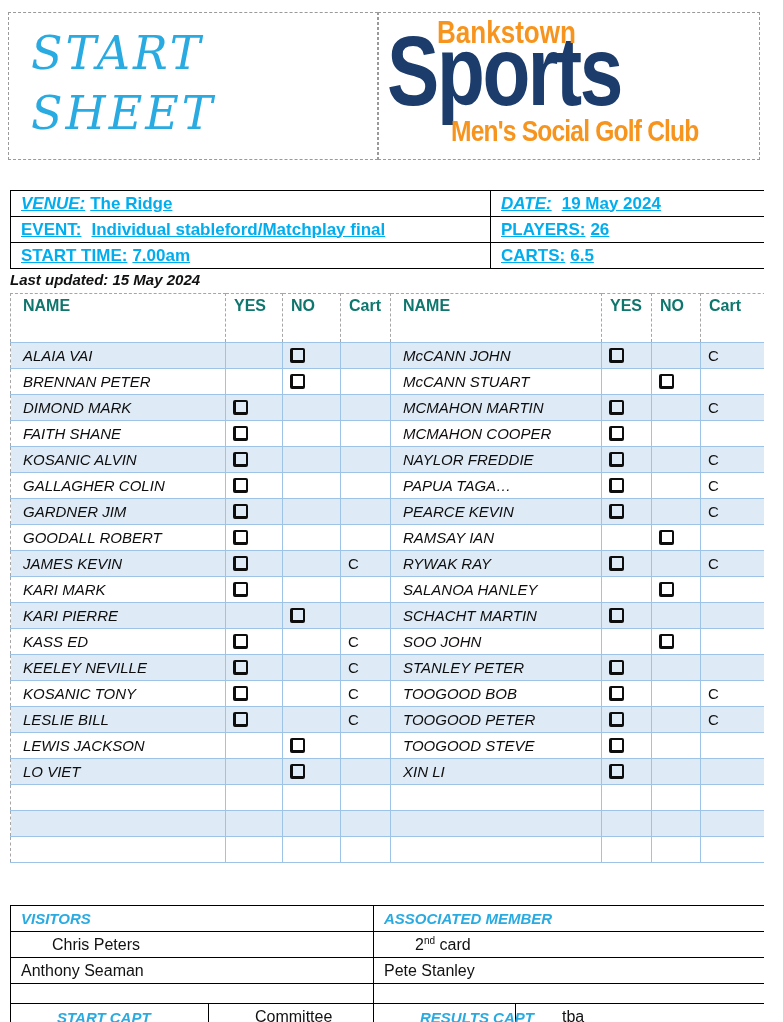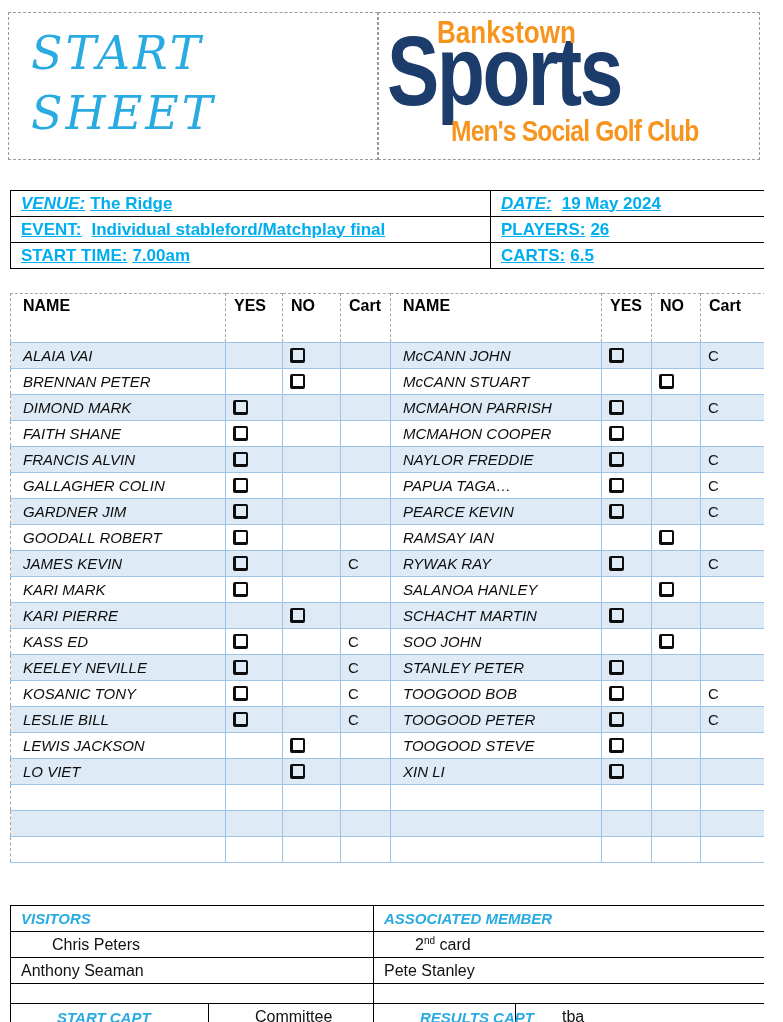--- a/index.html
+++ b/index.html
@@ -33,21 +33,21 @@
   .info-table .val{margin-left:5px;}
   .info-table .val-wide{margin-left:10px;}
 
   .last-updated{position:absolute;left:10px;top:271px;font-size:15px;
                 font-weight:bold;font-style:italic;color:#111;}
 
   
   .roster{position:absolute;left:10px;top:293px;width:760px;
           border-collapse:collapse;table-layout:fixed;}
   .roster th{border:1px dashed #a6a6a6;height:45px;vertical-align:top;
-             text-align:left;font-size:16px;font-weight:bold;color:#000000;
+             text-align:left;font-size:16px;font-weight:bold;color:#0f766e;
              padding:3px 0 0 8px;background:#fff;}
   .roster th.name{padding-left:12px;}
   .roster td{border:1px solid #9dc3e6;height:25px;padding:0;overflow:hidden;
              white-space:nowrap;}
   .roster td:first-child{border-left:1px dashed #a6a6a6;}
   .roster td:last-child{border-right:1px dashed #a6a6a6;}
   .roster td.name{font-size:15px;font-weight:normal;font-style:italic;
                   color:#0d0d0d;padding-left:12px;}
   .roster td.mark{font-size:15px;color:#111;padding-left:7px;}
   .roster tr.shade td{background:#deeaf6;}
@@ -96,20 +96,21 @@
       <td><span>EVENT:</span><span class="val-wide">Individual stableford/Matchplay final</span></td>
       <td><span>PLAYERS:</span><span class="val">26</span></td>
     </tr>
     <tr>
       <td><span>START TIME:</span><span class="val">7.00am</span></td>
       <td><span>CARTS:</span><span class="val">6.5</span></td>
     </tr>
   </tbody>
     </table>
 
+  <div class="last-updated">Last updated: 15 May 2024</div>
 
   <table class="roster">
     <colgroup>
       <col style="width:215px">
         <col style="width:57px">
         <col style="width:58px">
         <col style="width:50px">
       <col style="width:211px">
         <col style="width:50px">
         <col style="width:49px">
@@ -146,37 +147,37 @@
           <td class="name">McCANN STUART</td>
           <td class="mark"></td>
           <td class="mark"><span class="cb"></span></td>
           <td class="mark"></td>
         </tr>
         <tr class="shade">
           <td class="name">DIMOND MARK</td>
           <td class="mark"><span class="cb"></span></td>
           <td class="mark"></td>
           <td class="mark"></td>
-          <td class="name">MCMAHON PARRISH</td>
+          <td class="name">MCMAHON MARTIN</td>
           <td class="mark"><span class="cb"></span></td>
           <td class="mark"></td>
           <td class="mark">C</td>
         </tr>
         <tr>
           <td class="name">FAITH SHANE</td>
           <td class="mark"><span class="cb"></span></td>
           <td class="mark"></td>
           <td class="mark"></td>
           <td class="name">MCMAHON COOPER</td>
           <td class="mark"><span class="cb"></span></td>
           <td class="mark"></td>
           <td class="mark"></td>
         </tr>
         <tr class="shade">
-          <td class="name">FRANCIS ALVIN</td>
+          <td class="name">KOSANIC ALVIN</td>
           <td class="mark"><span class="cb"></span></td>
           <td class="mark"></td>
           <td class="mark"></td>
           <td class="name">NAYLOR FREDDIE</td>
           <td class="mark"><span class="cb"></span></td>
           <td class="mark"></td>
           <td class="mark">C</td>
         </tr>
         <tr>
           <td class="name">GALLAGHER COLIN</td>

